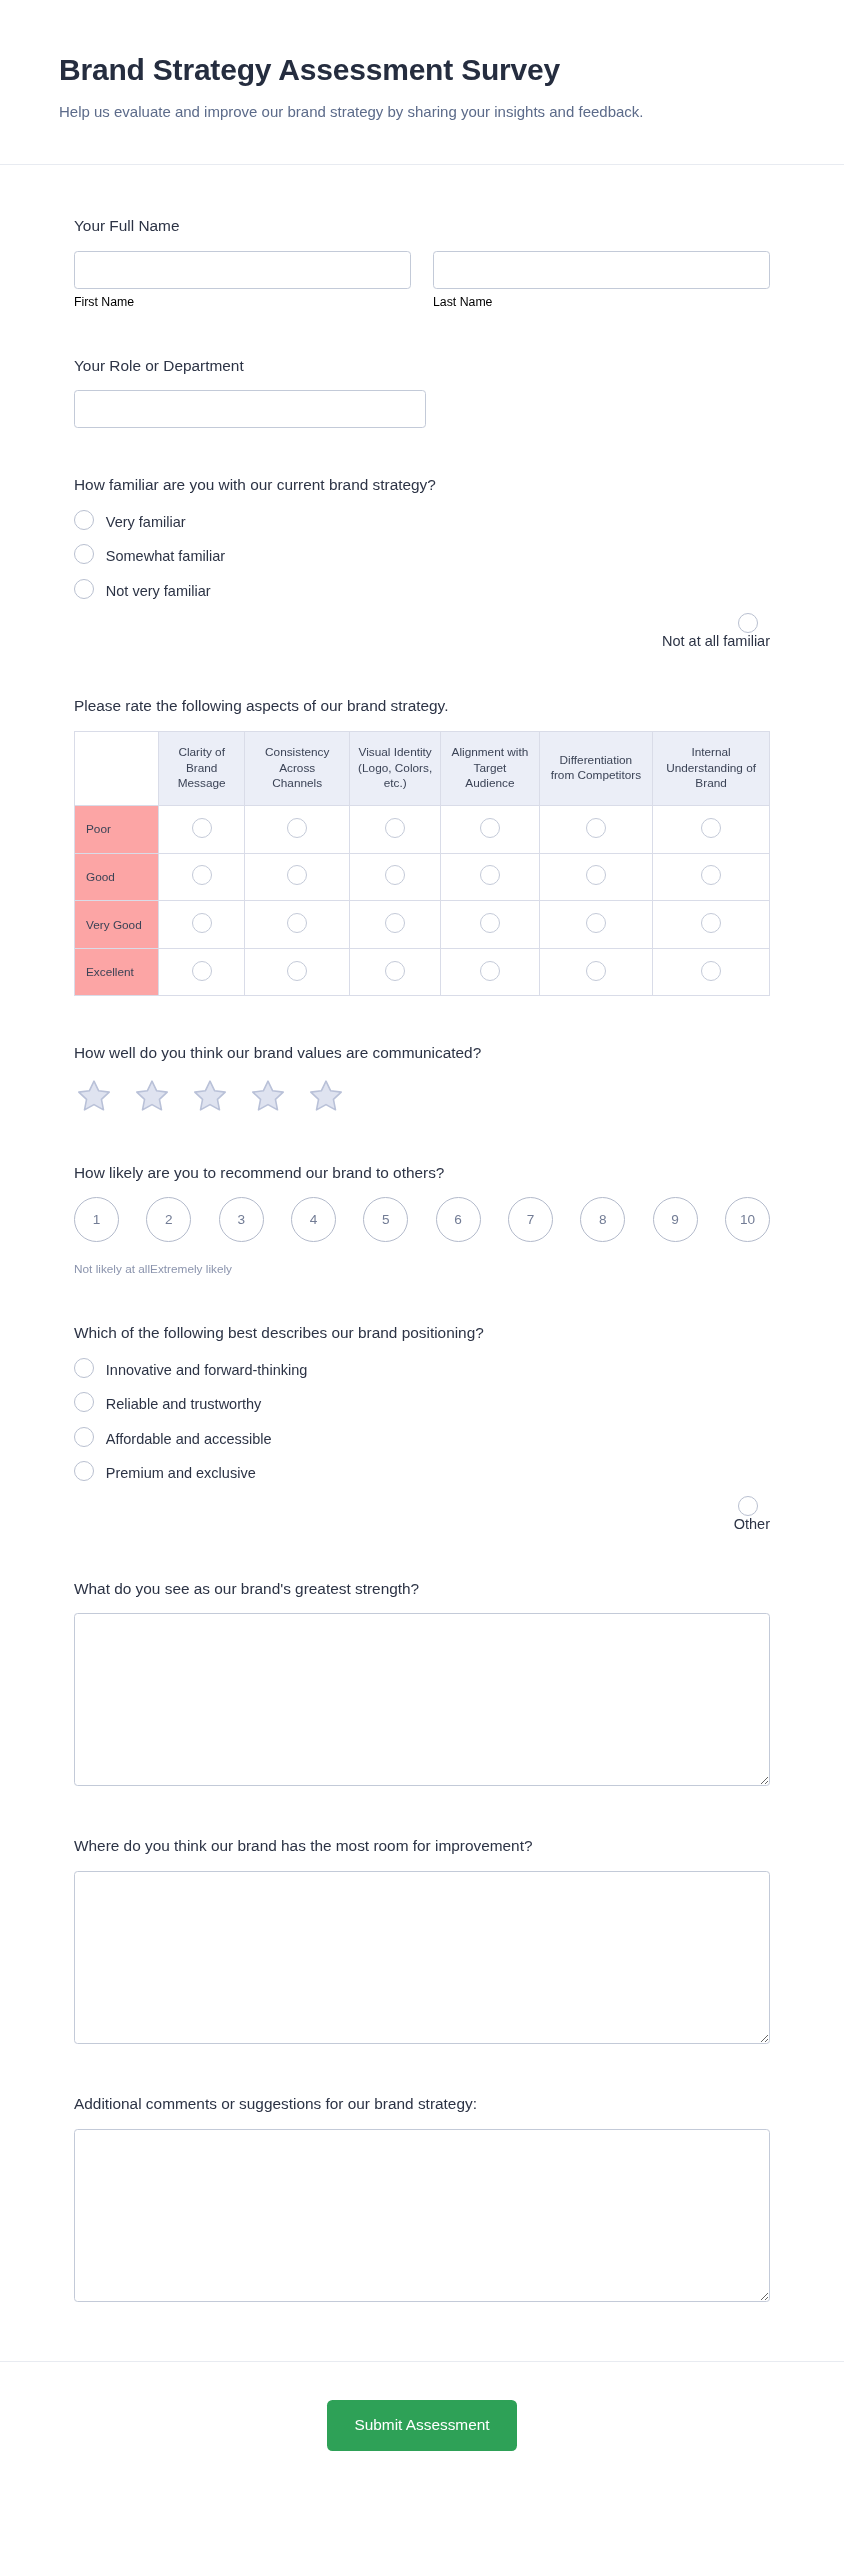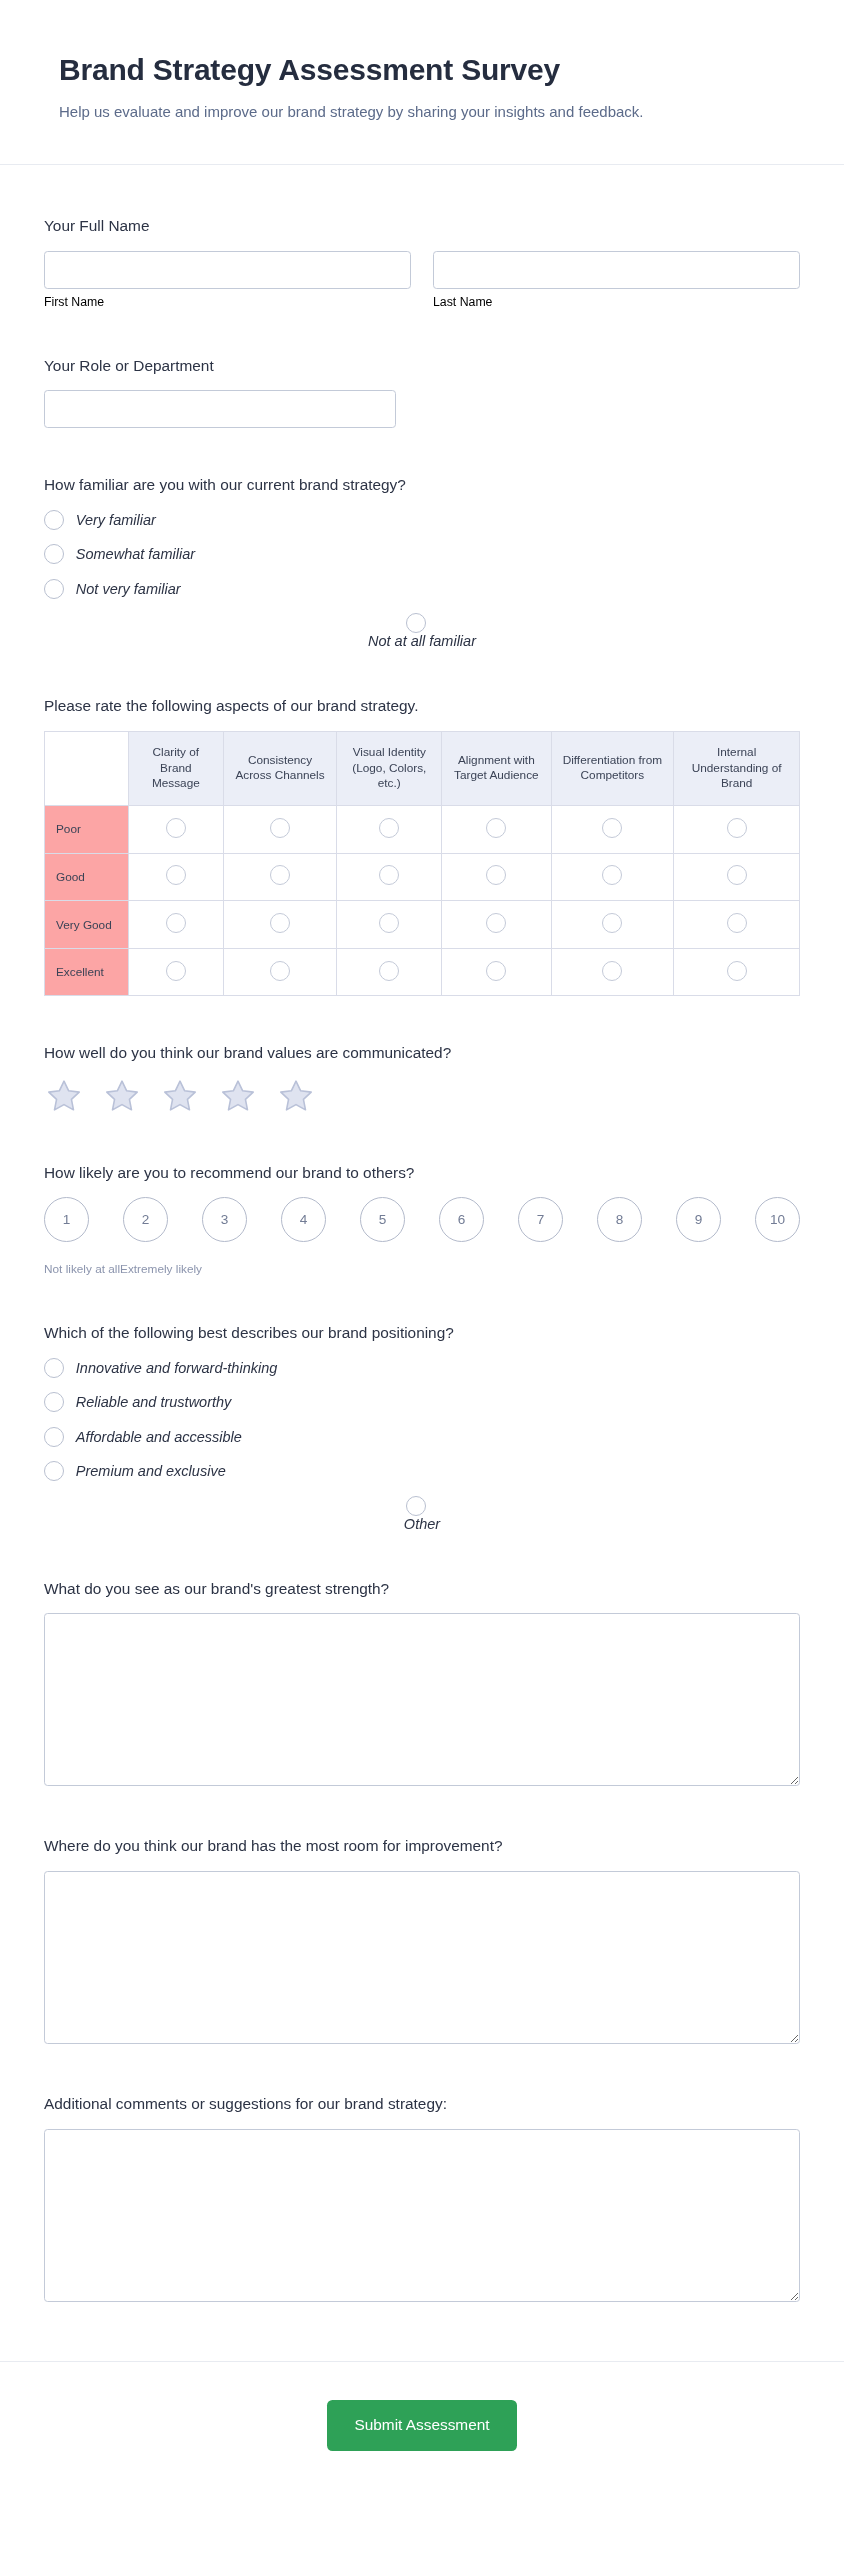--- a/index.html
+++ b/index.html
@@ -7,35 +7,35 @@
   body { font-family: "Liberation Sans", sans-serif; color: #2c3345; }
   .page { width: 844px; min-height: 2576px; margin: 0 auto; background: #fff; }
 
   
   .form-header { padding: 53px 59px 40px; }
   .form-title { margin: 0 0 12.7px; font-size: 30px; font-weight: 700; color: #252d3f; letter-spacing: -0.2px; }
   .form-subtitle { margin: 0; max-width: 674px; font-size: 15px; line-height: 1.65; color: #5c6b8a; }
   .divider { height: 0.9px; background: #e8ebf1; }
 
   
-  .form-body { padding: 51px 44px 9px; }
+  .form-body { padding: 51px 74px 9px; }
   .question { margin-bottom: 47px; }
   .q-label { display: block; font-size: 15.4px; color: #2c3345; margin-bottom: 14.5px; line-height: 1.3; }
 
   .text-input {
     width: 100%; height: 38px; border: 0.9px solid #c3cad8; border-radius: 3.6px;
     padding: 0 11px; font-size: 14.5px; color: #2c3345; background: #fff; font-family: inherit;
   }
   .name-row { display: flex; gap: 22px; }
   .name-col { flex: 1; }
   .half { width: 352px; }
   .sublabel { margin-top: 6px; font-size: 12.3px; color: #000000; }
 
   
-  .radio-option { display: flex; align-items: center; margin-bottom: 14.5px; cursor: pointer; font-style: italic; }
+  .radio-option { display: flex; align-items: flex-end; margin-bottom: 14.5px; cursor: pointer; }
   .radio-option:last-child { margin-bottom: 0; flex-direction: column; }
   .radio-circle {
     width: 20px; height: 20px; border: 0.9px solid #b9c0d0; border-radius: 50%;
     background: #fff; margin-right: 11.8px; flex: none;
   }
   .radio-label { font-size: 14.5px; color: #2c3345; }
 
   
   .matrix-table { width: 100%; border-collapse: collapse; }
   .matrix-table th, .matrix-table td { border: 0.9px solid #d9dce8; }

